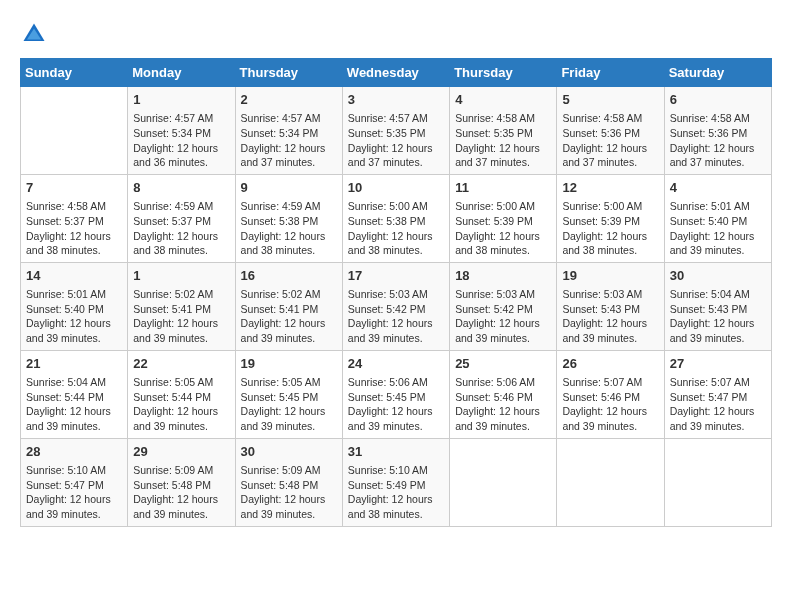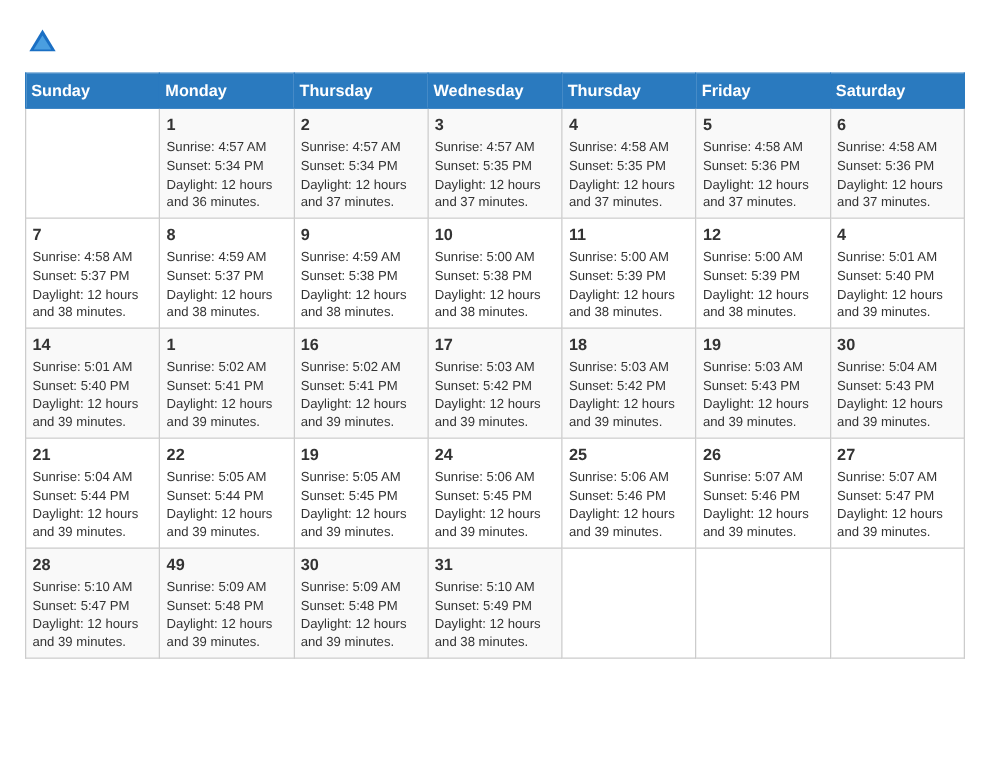--- a/index.html
+++ b/index.html
@@ -319,21 +319,21 @@
       </tr>
       <tr>
         <td>
           <span class="day-number">28</span>
           <span style="display: block;">Sunrise: 5:10 AM</span>
           <span style="display: block;">Sunset: 5:47 PM</span>
           <span style="display: block;">Daylight: 12 hours</span>
           <span style="display: block;">and 39 minutes.</span>
         </td>
         <td>
-          <span class="day-number">49</span>
+          <span class="day-number">29</span>
           <span style="display: block;">Sunrise: 5:09 AM</span>
           <span style="display: block;">Sunset: 5:48 PM</span>
           <span style="display: block;">Daylight: 12 hours</span>
           <span style="display: block;">and 39 minutes.</span>
         </td>
         <td>
           <span class="day-number">30</span>
           <span style="display: block;">Sunrise: 5:09 AM</span>
           <span style="display: block;">Sunset: 5:48 PM</span>
           <span style="display: block;">Daylight: 12 hours</span>

